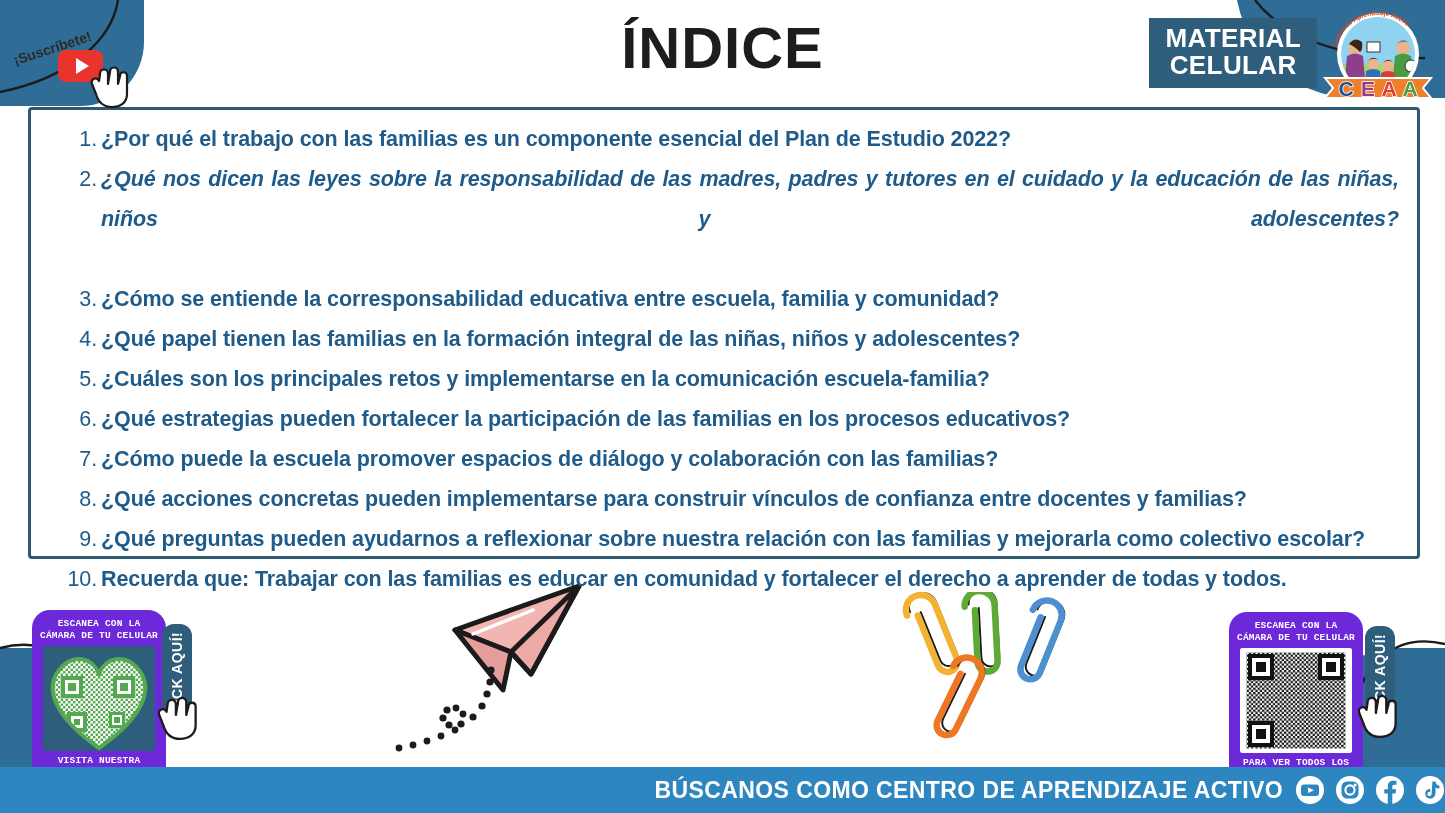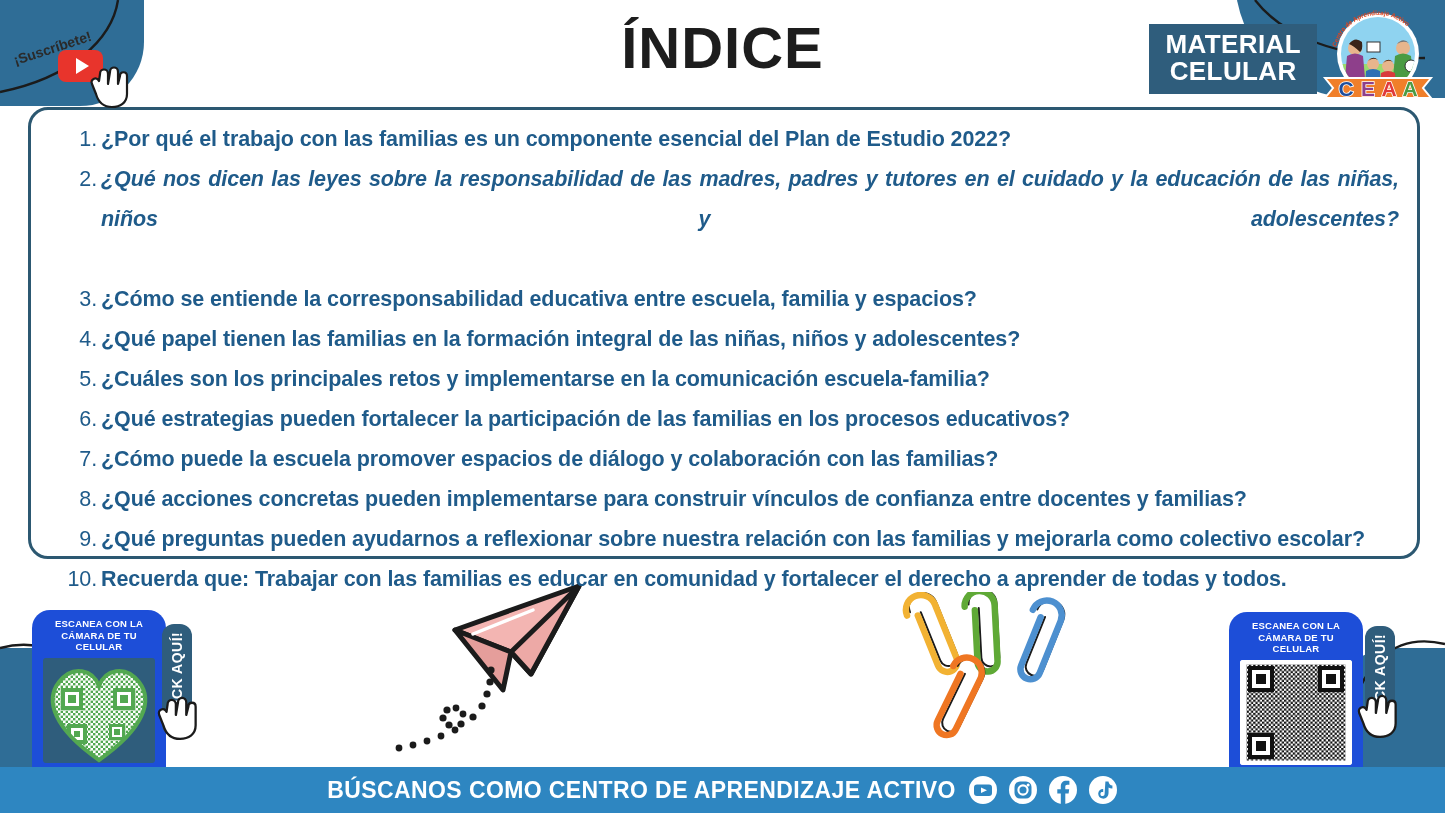--- a/index.html
+++ b/index.html
@@ -68,41 +68,41 @@
     width: 0; height: 0;
     border-left: 13px solid #fff;
     border-top: 8px solid transparent;
     border-bottom: 8px solid transparent;
     margin-left: 3px;
   }
   .cursor-hand { position: absolute; }
 
   
   .material-badge {
-    position: absolute; right: 128px; top: 24px; z-index: 4;
+    position: absolute; right: 128px; top: 18px; z-index: 4;
     background: #2F5D7C;
     color: #ffffff;
     padding: 7px 16px 9px 16px;
     font-size: 26px; font-weight: bold; line-height: 1.04;
     text-align: center; letter-spacing: 0.4px;
   }
 
   
   .ceaa-logo {
     position: absolute; right: 8px; top: 4px; z-index: 5;
     width: 118px; height: 100px;
   }
 
   
   .index-card {
     position: absolute;
     left: 28px; top: 107px;
     width: 1392px; height: 452px;
     border: 3px solid #2C5871;
-    border-radius: 20px;
+    border-radius: 4px;
     background: #ffffff;
     z-index: 3;
     padding: 10px 18px 10px 14px;
   }
   ol.index-list {
     list-style: none;
     counter-reset: idx;
     margin: 0; padding: 0;
   }
   ol.index-list li {
@@ -131,26 +131,27 @@
     line-height: 1.86;
   }
   ol.index-list li.wrap2 .jtext { display: block; text-align: justify; font-style: italic; }
   ol.index-list li.wrap2 .jtext::after {
     content: ""; display: inline-block; width: 100%;
   }
 
   
   .qr-card {
     position: absolute; z-index: 4;
-    background: #1d4ed8;
+    background: #6d28d9;
     border-radius: 18px;
     width: 134px;
     padding: 8px 6px 7px 6px;
     text-align: center;
     color: #ffffff;
+    font-family: Liberation Mono, monospace;
   }
   .qr-card.left { left: 32px; top: 610px; }
   .qr-card.right { right: 82px; top: 612px; }
   .qr-cap {
     font-size: 9.5px; font-weight: bold; line-height: 1.22;
     letter-spacing: 0.2px;
   }
   .qr-img {
     margin: 5px auto 4px auto;
     width: 112px; height: 105px;
@@ -181,21 +182,21 @@
 
   
   .plane { position: absolute; left: 383px; top: 578px; z-index: 2; }
   .clips { position: absolute; left: 892px; top: 592px; z-index: 2; }
 
   
   .footer-bar {
     position: absolute; left: 0; right: 0; top: 767px; height: 46px;
     background: #2E86C1;
     z-index: 6;
-    display: flex; align-items: center; justify-content: center;
+    display: flex; align-items: center; justify-content: flex-end;
     gap: 12px;
   }
   .footer-text {
     color: #ffffff; font-size: 23px; font-weight: bold;
     letter-spacing: 0.4px;
   }
   .social-row { display: flex; align-items: center; gap: 10px; }
   .social-ic { width: 30px; height: 30px; }
 </style>
 </head>
@@ -283,21 +284,21 @@
       <text x="91" y="92" fill="#4B9B43" stroke="#ffffff" stroke-width="1.6" paint-order="stroke">A</text>
     </g>
   </svg>
 
   <div class="index-card">
     <ol class="index-list">
       <li><span>¿Por qué el trabajo con las familias es un componente esencial del Plan de Estudio 2022?</span></li>
       <li class="wrap2">
           <span class="jtext">¿Qué nos dicen las leyes sobre la responsabilidad de las madres, padres y tutores en el cuidado y la educación de las niñas, niños y adolescentes?</span>
         </li>
-      <li><span>¿Cómo se entiende la corresponsabilidad educativa entre escuela, familia y espacios?</span></li>
+      <li><span>¿Cómo se entiende la corresponsabilidad educativa entre escuela, familia y comunidad?</span></li>
       <li><span>¿Qué papel tienen las familias en la formación integral de las niñas, niños y adolescentes?</span></li>
       <li><span>¿Cuáles son los principales retos y implementarse en la comunicación escuela-familia?</span></li>
       <li><span>¿Qué estrategias pueden fortalecer la participación de las familias en los procesos educativos?</span></li>
       <li><span>¿Cómo puede la escuela promover espacios de diálogo y colaboración con las familias?</span></li>
       <li><span>¿Qué acciones concretas pueden implementarse para construir vínculos de confianza entre docentes y familias?</span></li>
       <li><span>¿Qué preguntas pueden ayudarnos a reflexionar sobre nuestra relación con las familias y mejorarla como colectivo escolar?</span></li>
       <li><span>Recuerda que: Trabajar con las familias es educar en comunidad y fortalecer el derecho a aprender de todas y todos.</span></li>
     </ol>
   </div>
 

